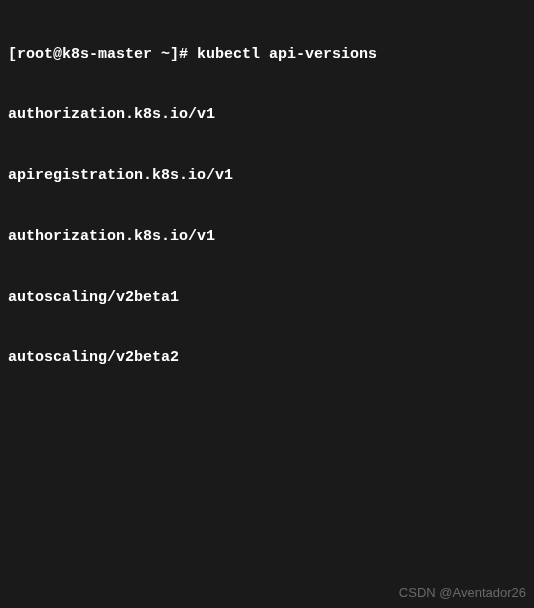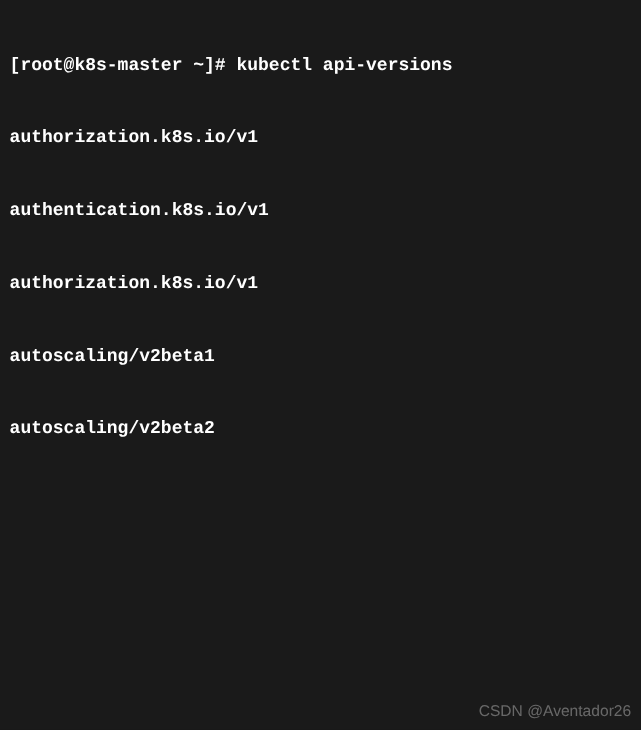--- a/index.html
+++ b/index.html
@@ -35,21 +35,21 @@
       font-family: Arial, sans-serif;
       margin-top: 24px;
     }
   </style>
 </head>
 <body>
 
 <div class="terminal">
   <div class="line"><span>[root@k8s-master ~]# </span><span>kubectl api-versions</span></div>
   <div class="line">authorization.k8s.io/v1</div>
-  <div class="line">authentication.k8s.io/v1</div>
+  <div class="line">apiregistration.k8s.io/v1</div>
   <div class="line">authorization.k8s.io/v1</div>
   <div class="line">autoscaling/v2beta1</div>
   <div class="line">autoscaling/v2beta2</div>
   
   
   
   
   
   
   

